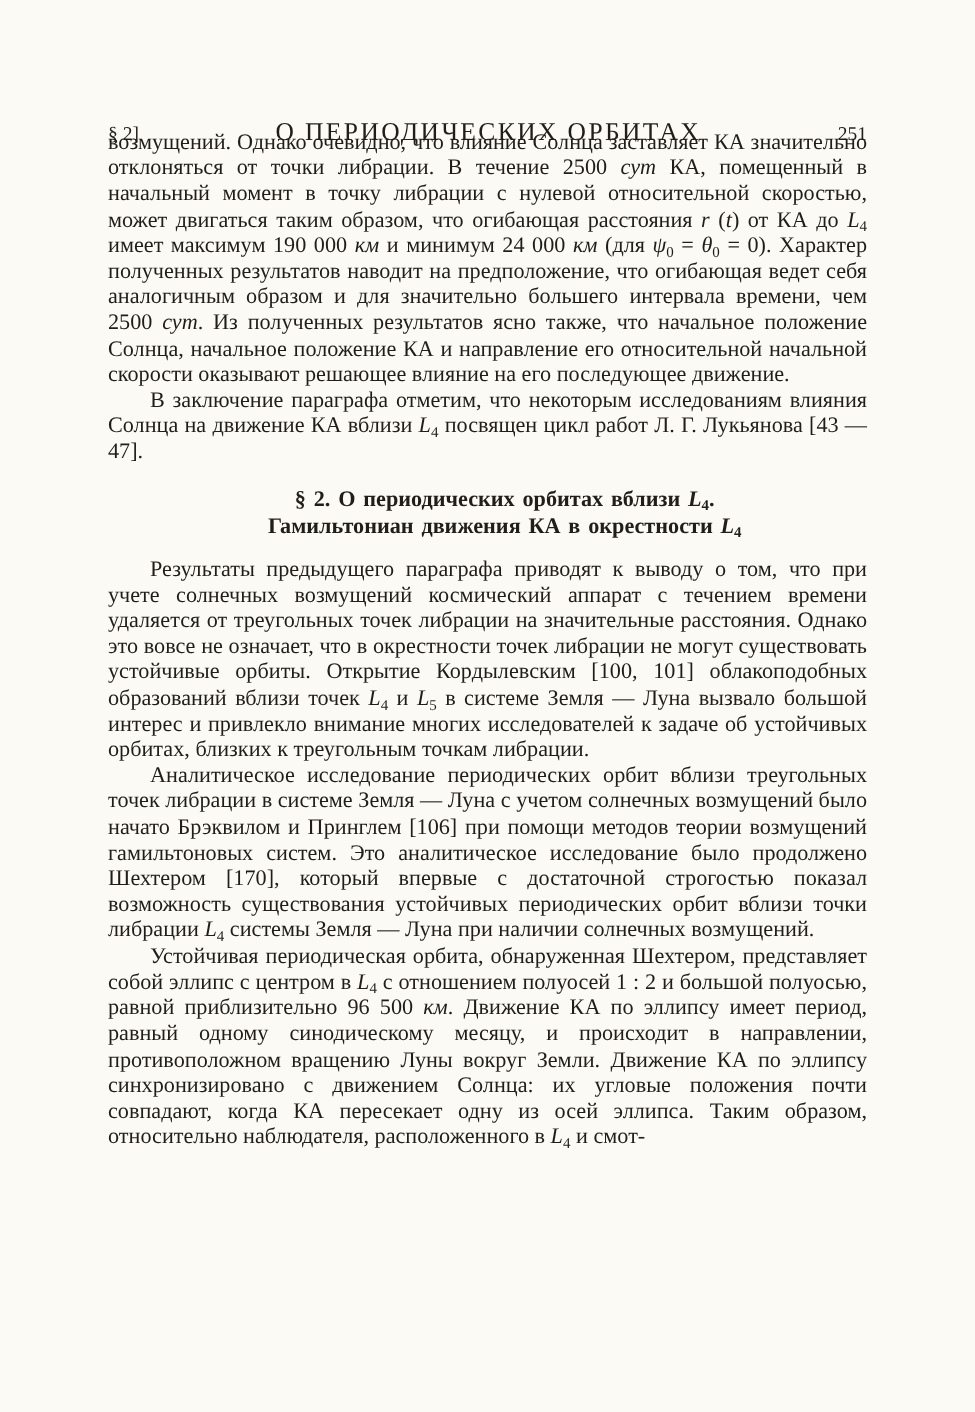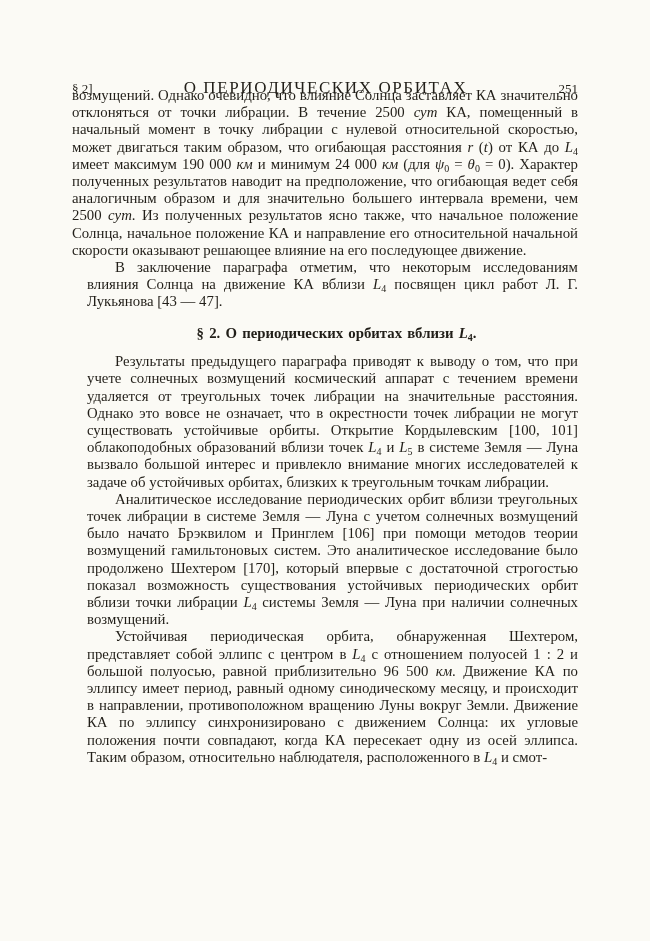--- a/index.html
+++ b/index.html
@@ -34,21 +34,21 @@
     position: absolute;
     top: 87px;
     left: 72px;
     width: 506px;
     font-size: 14.8px;
     line-height: 17.2px;
     text-align: justify;
     hyphens: none;
   }
   .para { margin: 0; }
-  .para.indent { text-indent: 28px; margin-left: 15px; }
+  .para.indent { text-indent: 28px; }
   .section-heading {
     font-weight: bold;
     margin: 13px 0 11px 23px;
     text-align: center;
     line-height: 18.5px;
     word-spacing: 1.5px;
   }
   .heading-line { white-space: normal; }
   .body-text i { font-style: italic; }
   .body-text sub {
@@ -64,18 +64,19 @@
   <div class="running-head">
     <span class="rh-marker">§ 2]</span>
     <span class="rh-title">О ПЕРИОДИЧЕСКИХ ОРБИТАХ</span>
     <span class="rh-page">251</span>
   </div>
   <div class="body-text">
       <p class="para"><span>возмущений. Однако очевидно, что влияние Солнца заставляет КА значительно отклоняться от точки либрации. В течение 2500 </span><i>сут</i><span> КА, помещенный в начальный момент в точку либрации с нулевой относительной скоростью, может двигаться таким образом, что огибающая расстояния </span><i>r</i><span> (</span><i>t</i><span>) от КА до </span><i>L</i><sub>4</sub><span> имеет максимум 190 000 </span><i>км</i><span> и минимум 24 000 </span><i>км</i><span> (для </span><i>ψ</i><sub>0</sub><span> = </span><i>θ</i><sub>0</sub><span> = 0). Характер полученных результатов наводит на предположение, что огибающая ведет себя аналогичным образом и для значительно большего интервала времени, чем 2500 </span><i>сут</i><span>. Из полученных результатов ясно также, что начальное положение Солнца, начальное положение КА и направление его относительной начальной скорости оказывают решающее влияние на его последующее движение.</span></p>
       <p class="para indent"><span>В заключение параграфа отметим, что некоторым исследованиям влияния Солнца на движение КА вблизи </span><i>L</i><sub>4</sub><span> посвящен цикл работ Л. Г. Лукьянова [43 — 47].</span></p>
       <div class="section-heading">
         <div class="heading-line"><span>§ 2. О периодических орбитах вблизи </span><i>L</i><sub>4</sub><span>.</span></div>
+        <div class="heading-line"><span>Гамильтониан движения КА в окрестности </span><i>L</i><sub>4</sub></div>
       </div>
       <p class="para indent"><span>Результаты предыдущего параграфа приводят к выводу о том, что при учете солнечных возмущений космический аппарат с течением времени удаляется от треугольных точек либрации на значительные расстояния. Однако это вовсе не означает, что в окрестности точек либрации не могут существовать устойчивые орбиты. Открытие Кордылевским [100, 101] облакоподобных образований вблизи точек </span><i>L</i><sub>4</sub><span> и </span><i>L</i><sub>5</sub><span> в системе Земля — Луна вызвало большой интерес и привлекло внимание многих исследователей к задаче об устойчивых орбитах, близких к треугольным точкам либрации.</span></p>
       <p class="para indent"><span>Аналитическое исследование периодических орбит вблизи треугольных точек либрации в системе Земля — Луна с учетом солнечных возмущений было начато Брэквилом и Принглем [106] при помощи методов теории возмущений гамильтоновых систем. Это аналитическое исследование было продолжено Шехтером [170], который впервые с достаточной строгостью показал возможность существования устойчивых периодических орбит вблизи точки либрации </span><i>L</i><sub>4</sub><span> системы Земля — Луна при наличии солнечных возмущений.</span></p>
       <p class="para indent"><span>Устойчивая периодическая орбита, обнаруженная Шехтером, представляет собой эллипс с центром в </span><i>L</i><sub>4</sub><span> с  отношением полуосей 1 : 2 и большой полуосью, равной приблизительно 96 500 </span><i>км</i><span>. Движение КА по эллипсу имеет период, равный одному синодическому месяцу, и происходит в направлении, противоположном вращению Луны вокруг Земли. Движение КА по эллипсу синхронизировано с движением Солнца: их угловые положения почти совпадают, когда КА пересекает одну из осей эллипса. Таким образом, относительно наблюдателя, расположенного в </span><i>L</i><sub>4</sub><span> и смот-</span></p>
     </div>
 </div>
 
 </body></html>

